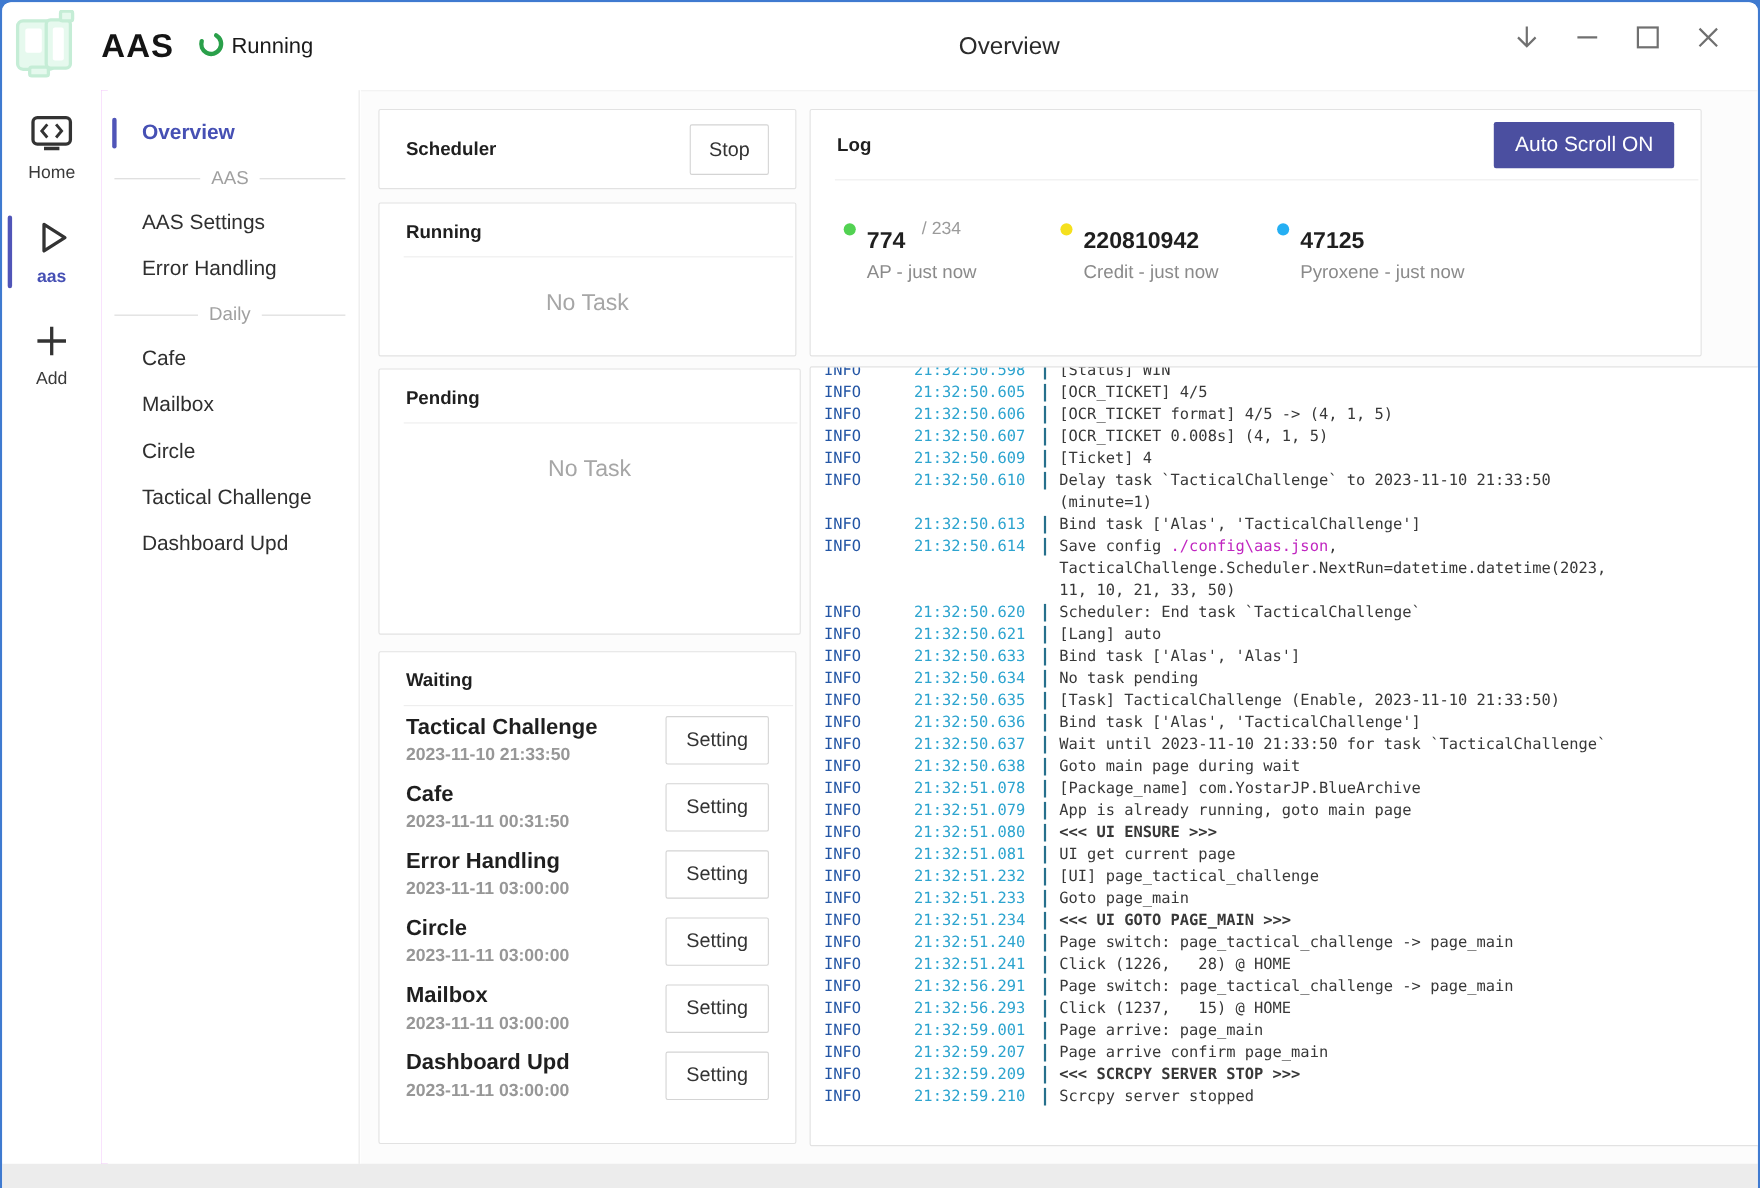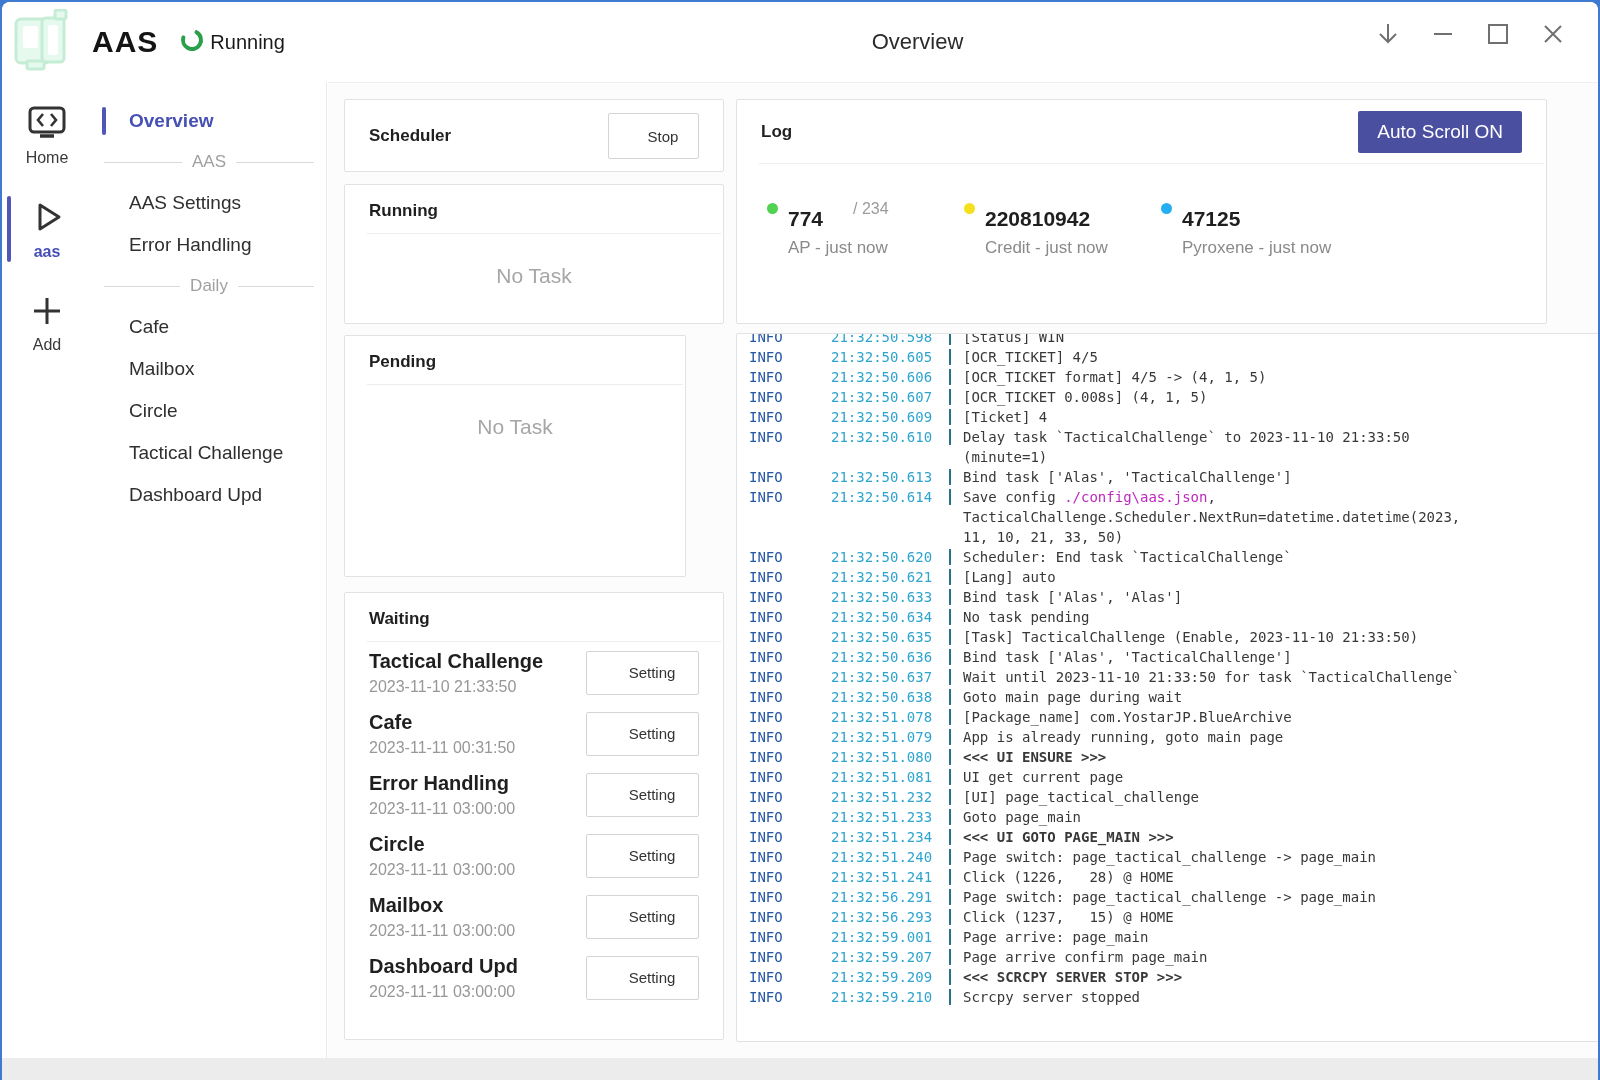--- a/index.html
+++ b/index.html
@@ -48,44 +48,44 @@
   .bottom-strip{position:absolute;left:0;right:0;bottom:0;height:22px;background:#ececec;}
   .card{position:absolute;background:#fff;border:1px solid #e2e2e2;border-radius:2px;
     box-sizing:border-box;overflow:hidden;}
   .card-head{display:flex;align-items:center;justify-content:space-between;
     padding:0 24px;height:72px;}
   .card-title{font-size:17px;font-weight:600;color:#1f1f1f;}
   .titleblock{padding:16px 24px 12px;}
   .card-divider{border-top:1px solid #ededed;margin:0 2px 0 22px;}
   .no-task{text-align:center;color:#a6a6a6;font-size:21px;margin-top:30px;}
   .btn{display:flex;align-items:center;justify-content:center;background:#fff;
-    border:1px solid #d4d4d4;border-radius:2px;font-size:15px;color:#333;cursor:default;padding-left:19px;}
+    border:1px solid #d4d4d4;border-radius:2px;font-size:18px;color:#333;cursor:default;}
   .btn-stop{width:70px;height:44px;}
   .btn-setting{width:92px;height:42px;flex:0 0 92px;}
   .btn-purple{background:#4b4fa0;color:#fff;border:none;height:42px;padding:0 19px;
     font-size:19px;border-radius:2px;display:flex;align-items:center;cursor:default;margin-left:12px;}
   
   #scheduler-card{left:342px;top:97px;width:380px;height:73px;}
   #running-card{left:342px;top:182px;width:380px;height:140px;}
-  #pending-card{left:342px;top:333px;width:342px;height:242px;}
+  #pending-card{left:342px;top:333px;width:384px;height:242px;}
   #waiting-card{left:342px;top:590px;width:380px;height:448px;}
   #log-card{left:734px;top:97px;width:811px;height:225px;}
   #log-view{left:734px;top:331px;width:932px;height:709px;}
   
   .wait-row{display:flex;align-items:center;justify-content:space-between;
     padding:0 24px;height:61px;}
   .wait-name{font-size:20px;font-weight:700;color:#1f1f1f;margin-bottom:5px;}
-  .wait-date{font-size:16px;font-weight:400;color:#979797;}
+  .wait-date{font-size:16px;font-weight:700;color:#979797;}
   
   .stats{display:flex;padding:22px 0 0 30px;}
   .stat{width:197px;}
   .stat-top{display:flex;align-items:center;gap:10px;}
   .dot{width:11px;height:11px;border-radius:50%;flex:0 0 11px;}
   .stat-value{font-size:21px;font-weight:700;color:#1f1f1f;margin-top:21px;}
-  .stat-suffix{font-size:16px;color:#9b9b9b;margin-left:20px;}
+  .stat-suffix{font-size:16px;color:#9b9b9b;margin-left:5px;}
   .stat-label{font-size:17px;color:#8a8a8a;margin:7px 0 0 21px;}
   
   #log-view{padding:0;}
   .log-content{margin:-7px 20px 0 12px;
     font-family:"DejaVu Sans Mono", monospace;font-size:14px;line-height:20px;color:#383838;}
   .log-row{display:flex;align-items:flex-start;}
   .lv{flex:0 0 82px;color:#2456a5;}
   .tm{flex:0 0 118px;color:#2da4cf;}
   .sep{flex:0 0 2px;width:2px;height:16px;background:#26708c;margin:2px 12px 0 0;}
   .msg{white-space:pre-wrap;max-width:62ch;word-break:break-word;}

